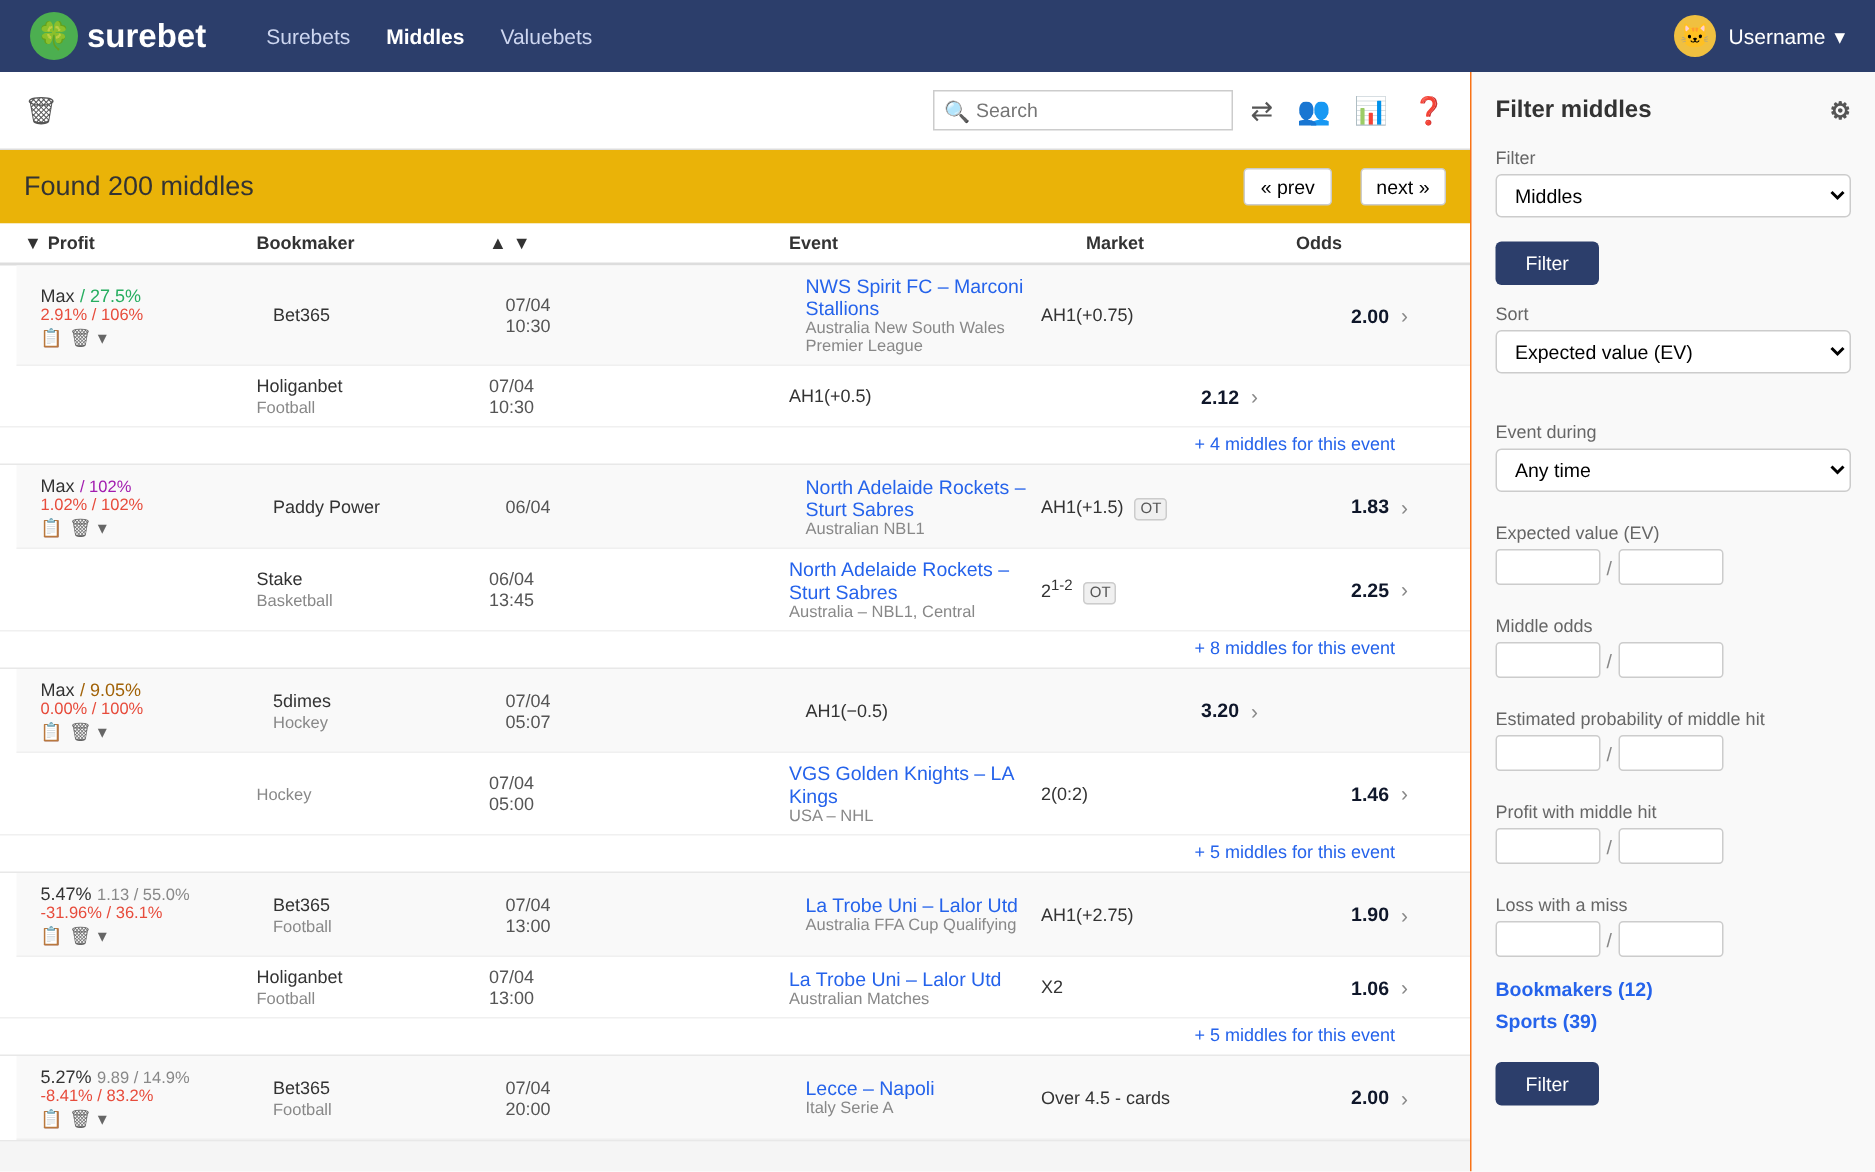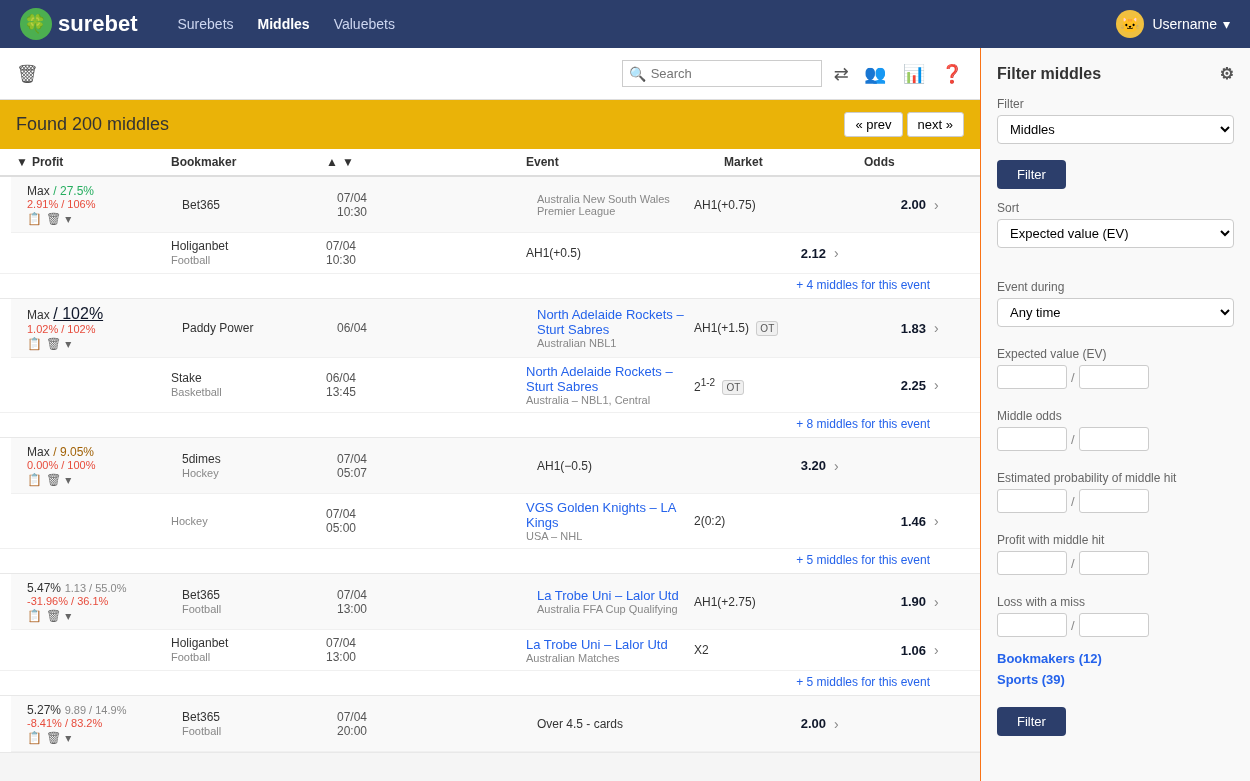--- a/index.html
+++ b/index.html
@@ -112,21 +112,21 @@
     
     .found-header {
       display: flex; align-items: center; justify-content: space-between;
       padding: 12px 16px;
       background: #eab308;
     }
     .found-title {
       font-size: 18px; font-weight: normal; color: #333;
     }
     .pagination {
-      display: flex; gap: 4px;
+      display: flex; gap: 19px;
     }
     .page-btn {
       padding: 4px 10px;
       border: 1px solid #ccc;
       background: white;
       cursor: pointer;
       font-size: 13px;
       border-radius: 3px;
     }
 
@@ -342,20 +342,21 @@
             <div class="profit-hit">2.91% / 106%</div>
             <div class="profit-icons">
               <span class="profit-icon">📋</span>
               <span class="profit-icon">🗑</span>
               <span class="profit-icon">▾</span>
             </div>
           </div>
           <div class="bookmaker-cell">Bet365</div>
           <div class="time-cell">07/04<br>10:30</div>
           <div class="event-cell">
+            <div class="event-name">NWS Spirit FC – Marconi Stallions</div>
             <div class="event-league">Australia New South Wales Premier League</div>
           </div>
           <div class="market-cell">AH1(+0.75)</div>
           <div class="odds-cell">2.00</div>
           <div class="chevron-cell">›</div>
         </div>
         <div class="bet-row">
           <div class="profit-cell"></div>
           <div class="bookmaker-cell">
             Holiganbet<br><span class="sport-label">Football</span>
@@ -364,21 +365,21 @@
           <div class="market-cell">AH1(+0.5)</div>
           <div class="odds-cell">2.12</div>
           <div class="chevron-cell">›</div>
         </div>
         <div class="more-middles">+ 4 middles for this event</div>
       </div>
 
       <div class="event-group">
         <div class="bet-row first-row">
           <div class="profit-cell">
-            <div><span style="color:#333;font-size:12px;">Max</span> <span style="color:#0f172a;font-size:16px;text-decoration:underline;">/ 102%</span></div>
+            <div><span style="color:#333;font-size:12px;">Max</span> <span style="color:#a21caf;font-size:11px;">/ 102%</span></div>
             <div class="profit-hit">1.02% / 102%</div>
             <div class="profit-icons">
               <span class="profit-icon">📋</span>
               <span class="profit-icon">🗑</span>
               <span class="profit-icon">▾</span>
             </div>
           </div>
           <div class="bookmaker-cell">Paddy Power</div>
           <div class="time-cell">06/04</div>
           <div class="event-cell">
@@ -484,20 +485,24 @@
             <div><span style="color:#333;font-size:12px;">5.27%</span> <span style="color:#888;font-size:11px;">9.89 / 14.9%</span></div>
             <div class="profit-neg">-8.41% / 83.2%</div>
             <div class="profit-icons">
               <span class="profit-icon">📋</span>
               <span class="profit-icon">🗑</span>
               <span class="profit-icon">▾</span>
             </div>
           </div>
           <div class="bookmaker-cell">Bet365<br><span class="sport-label">Football</span></div>
           <div class="time-cell">07/04<br>20:00</div>
+          <div class="event-cell">
+            <div class="event-name">Lecce – Napoli</div>
+            <div class="event-league">Italy Serie A</div>
+          </div>
           <div class="market-cell">Over 4.5 - cards</div>
           <div class="odds-cell">2.00</div>
           <div class="chevron-cell">›</div>
         </div>
 
       </div>
 
     </div>
   </div>
 

